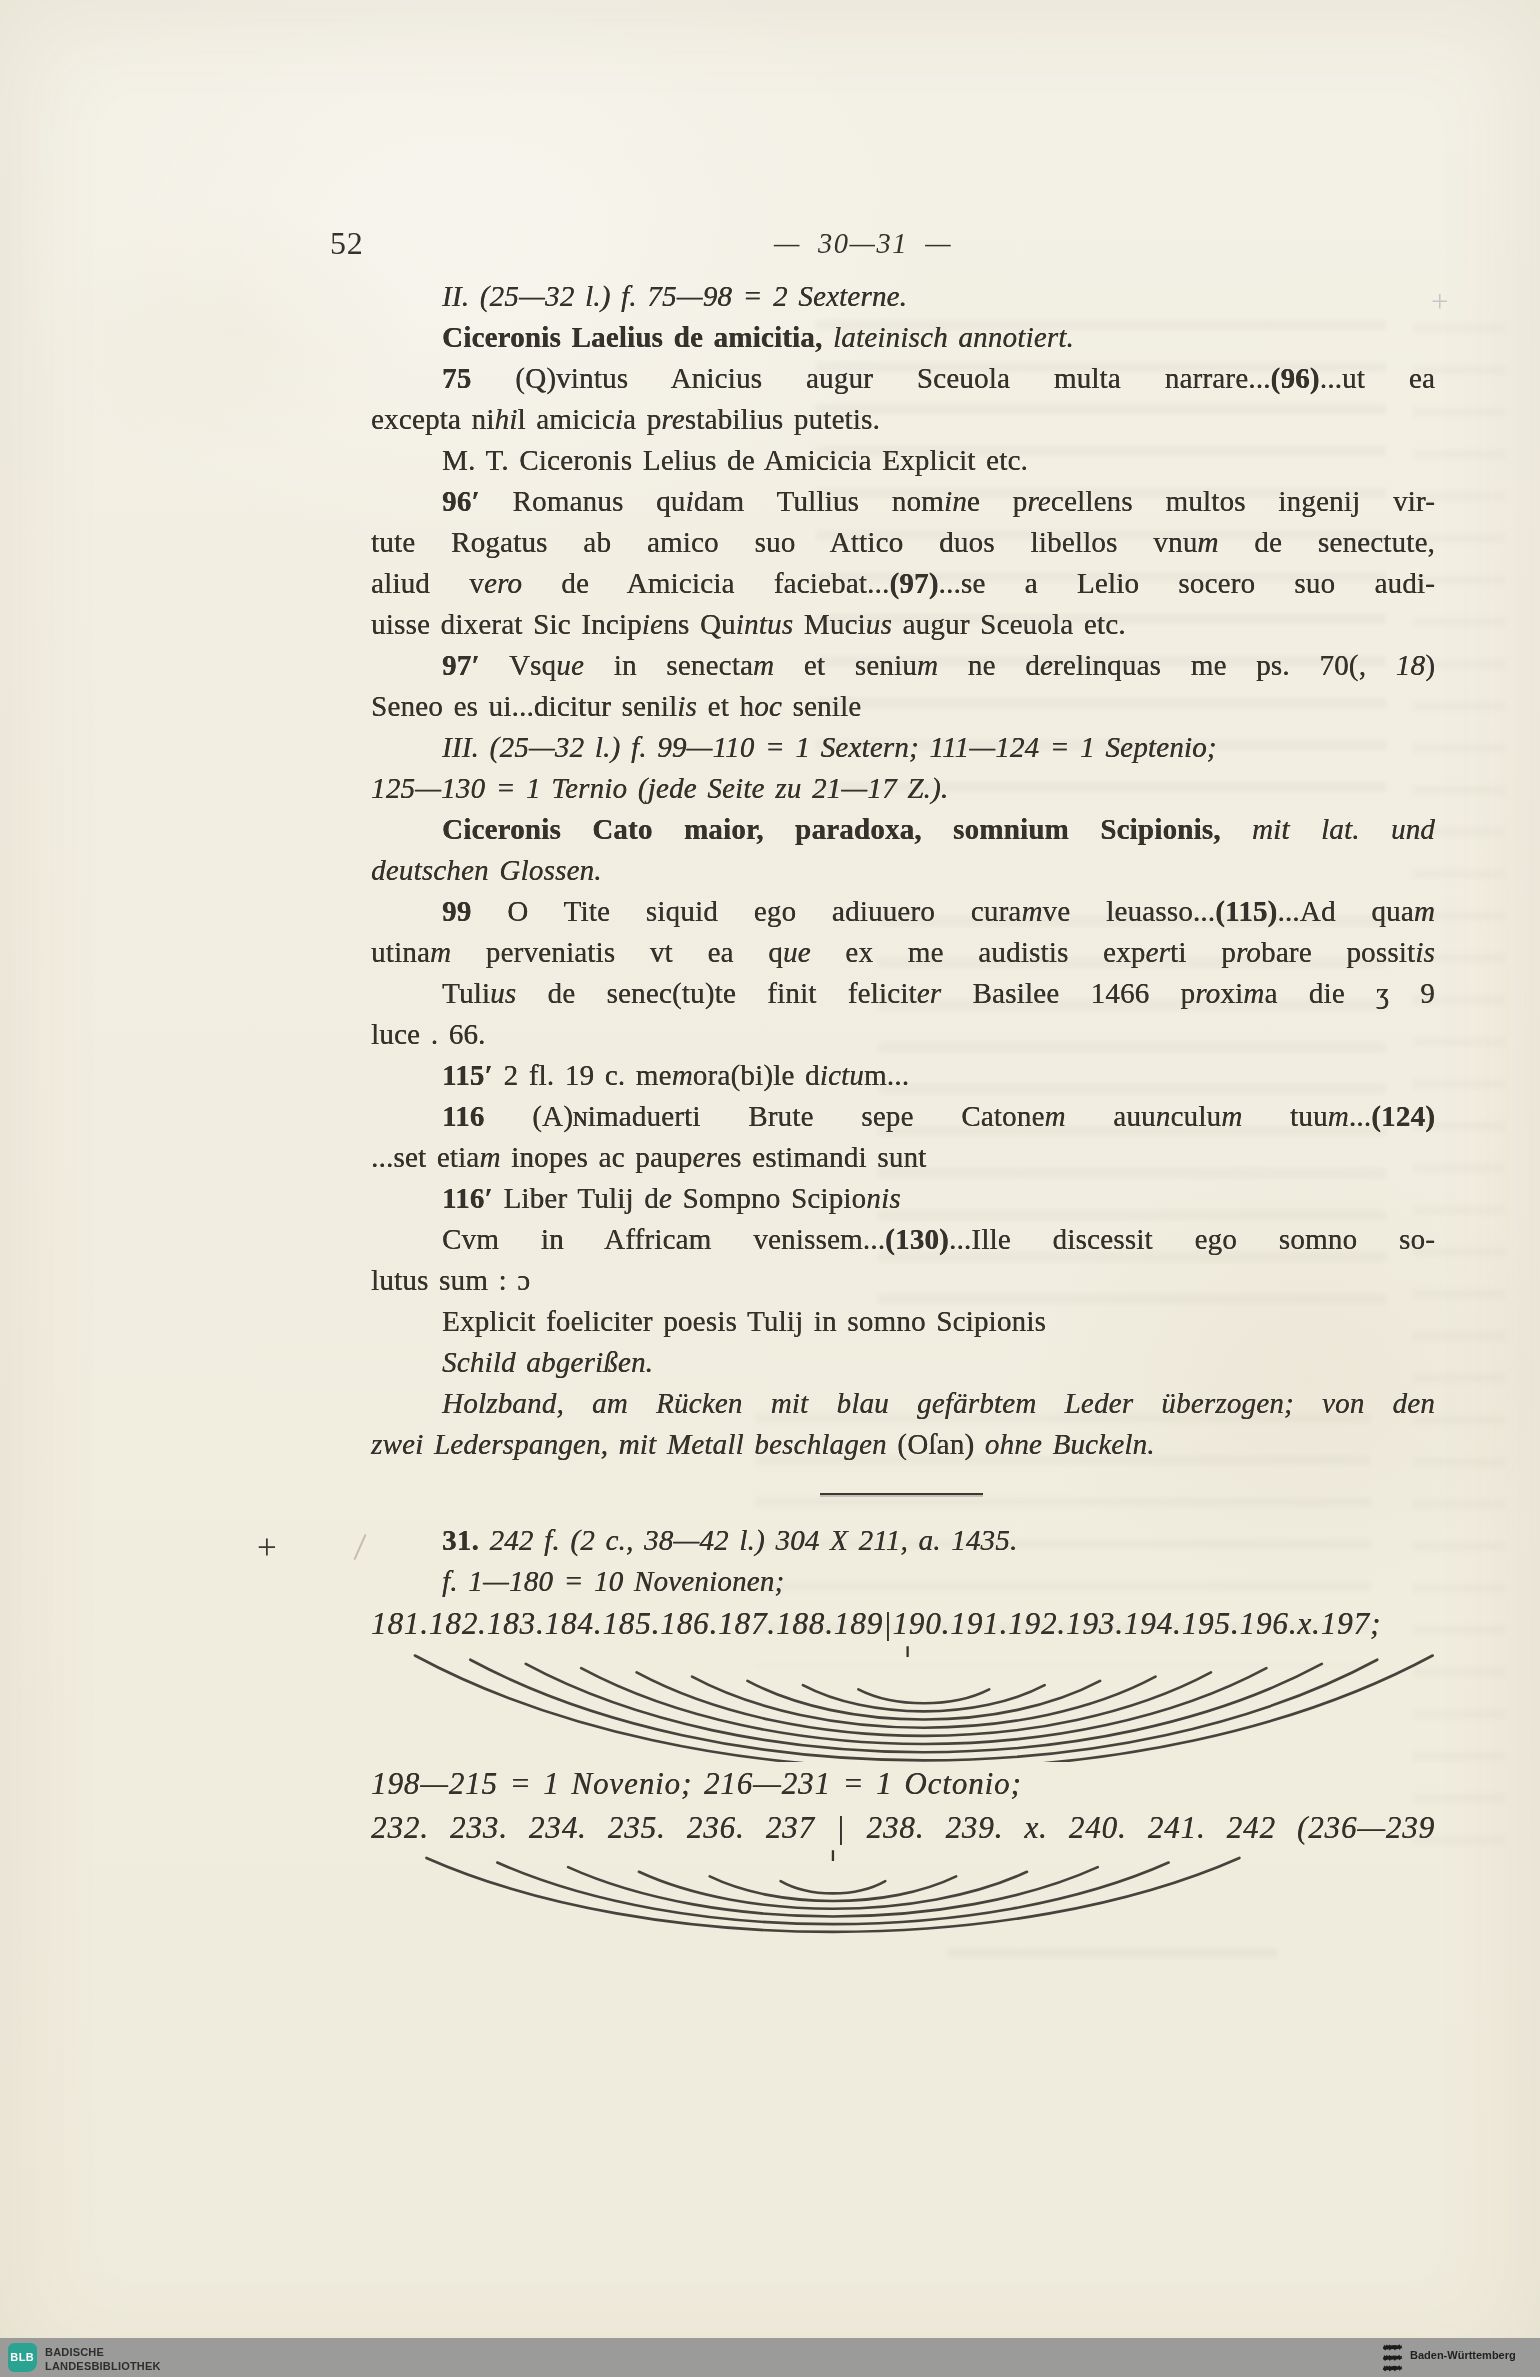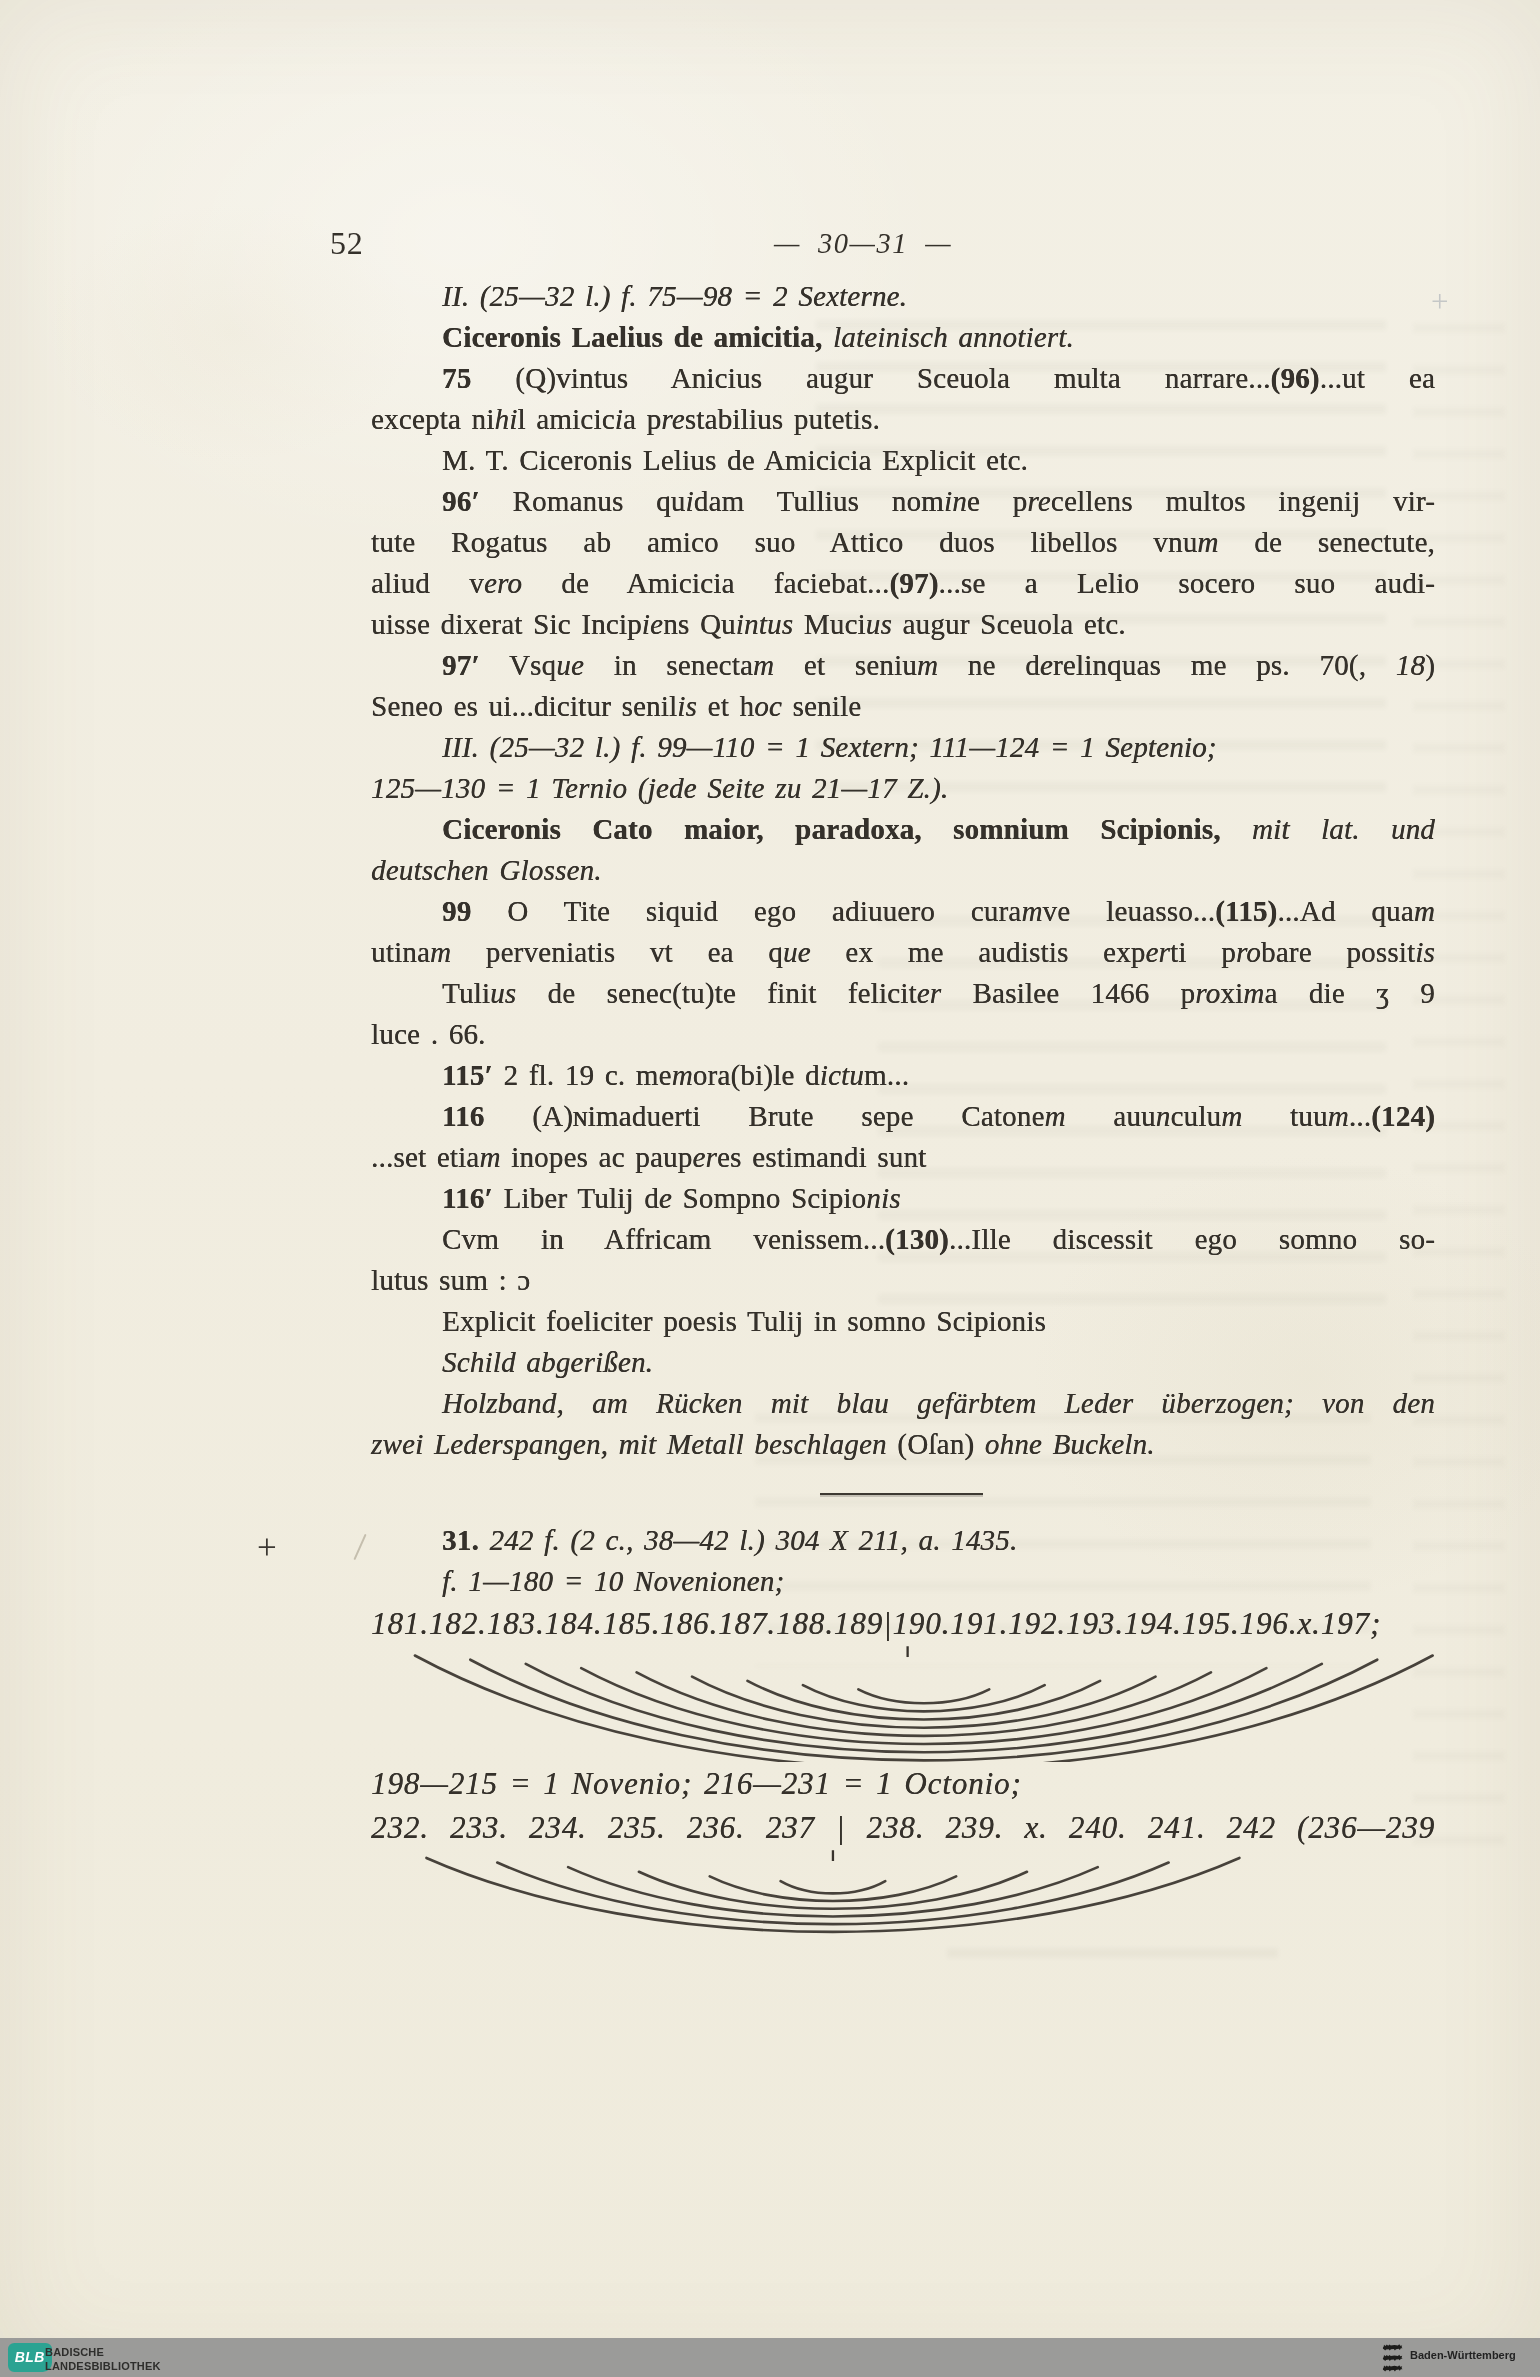--- a/index.html
+++ b/index.html
@@ -48,23 +48,23 @@
     background:repeating-linear-gradient(180deg, rgba(122,124,104,.14) 0 10px, transparent 10px 42px);}
   .g1{left:816px;top:320px;width:570px;height:477px;opacity:.38;}
   .g2{left:878px;top:916px;width:508px;height:416px;opacity:.34;}
   .g3{left:755px;top:1413px;width:616px;height:254px;opacity:.30;}
   .g4{left:947px;top:1948px;width:331px;height:32px;opacity:.42;}
   .g5{left:1413px;top:323px;width:92px;height:1533px;opacity:.28;}
 
   
   #footer-bar{position:absolute;left:0;bottom:0;width:1540px;height:39px;background:#9b9b99;
     font-family:"Liberation Sans","DejaVu Sans",sans-serif;}
-  #blb-badge{position:absolute;left:7.7px;top:4.6px;width:44px;height:29px;background:#2ba392;
-    border-radius:6.2px 6.2px 9.2px 6.2px;color:#ffffff;font-weight:700;font-size:14px;
-    display:flex;align-items:center;justify-content:center;letter-spacing:0.4px;font-style:italic;}
+  #blb-badge{position:absolute;left:7.7px;top:4.6px;width:29px;height:29px;background:#2ba392;
+    border-radius:6.2px 6.2px 9.2px 6.2px;color:#ffffff;font-weight:700;font-size:11px;
+    display:flex;align-items:center;justify-content:center;letter-spacing:0.4px;}
   #blb-text{position:absolute;left:45px;top:7px;color:#2e2e2c;font-weight:700;font-size:11px;
     line-height:14px;letter-spacing:0.2px;}
   #bw-logo{position:absolute;left:1381px;top:3.9px;width:23px;height:31px;}
   #bw-text{position:absolute;left:1410px;top:10.8px;color:#222222;font-size:11px;font-weight:600;}
 </style>
 </head>
 <body>
 
 <div id="page">
 

